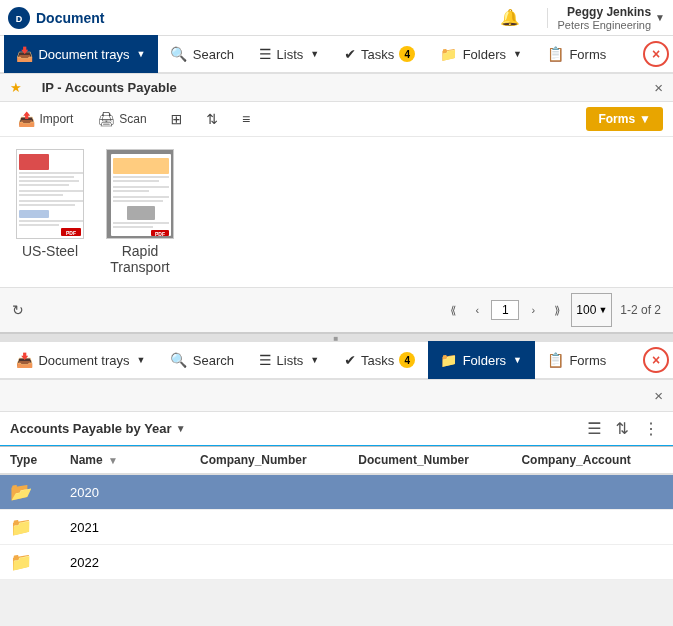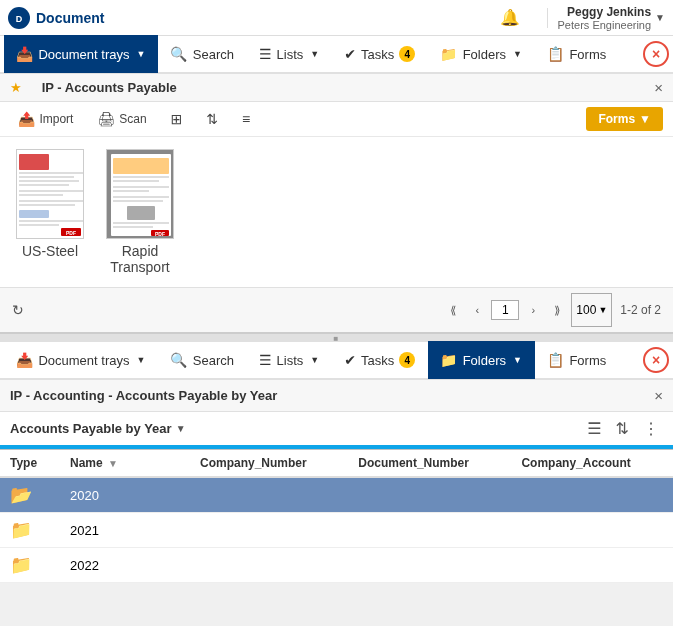--- a/index.html
+++ b/index.html
@@ -291,21 +291,21 @@
       cursor: pointer;
       color: #666;
       font-size: 15px;
     }
 
     
     .folder-toolbar {
       display: flex;
       align-items: center;
       padding: 5px 10px;
-      border-bottom: 4px solid #0ea5e9;
+      border-bottom: 1px solid #0ea5e9;
       background: #fff;
     }
     .folder-selector {
       display: flex;
       align-items: center;
       gap: 4px;
       font-size: 13px;
       color: #333;
       cursor: pointer;
       font-weight: 600;
@@ -546,21 +546,20 @@
   <div class="nav-item">
     <span class="nav-icon">📋</span>
     <span>Forms</span>
   </div>
   <div class="nav-close-btn">×</div>
 </div>
 
 <div class="panel2">
 
   <div class="folder-header">
-    <span class="folder-title">IP - Accounting - Accounts Payable by Year</span>
     <span class="folder-close">×</span>
   </div>
 
   <div class="folder-toolbar">
     <div class="folder-selector">
       <span>Accounts Payable by Year</span>
       <span class="chevron">▼</span>
     </div>
     <div class="folder-toolbar-right">
       <button class="icon-btn">

